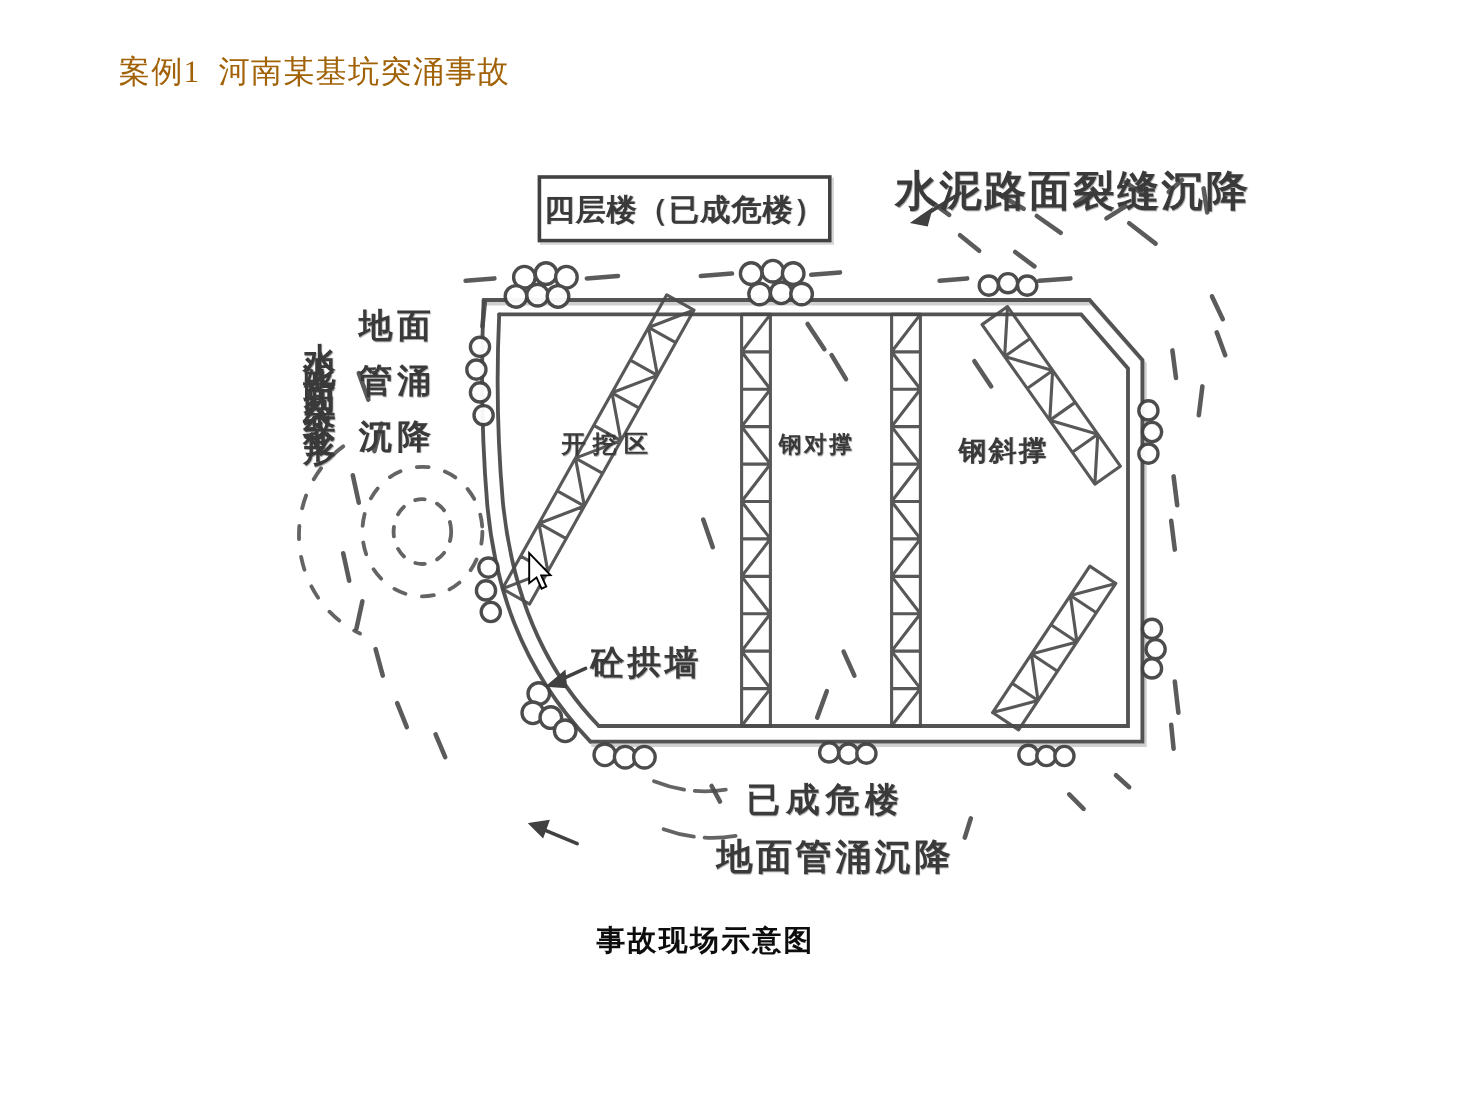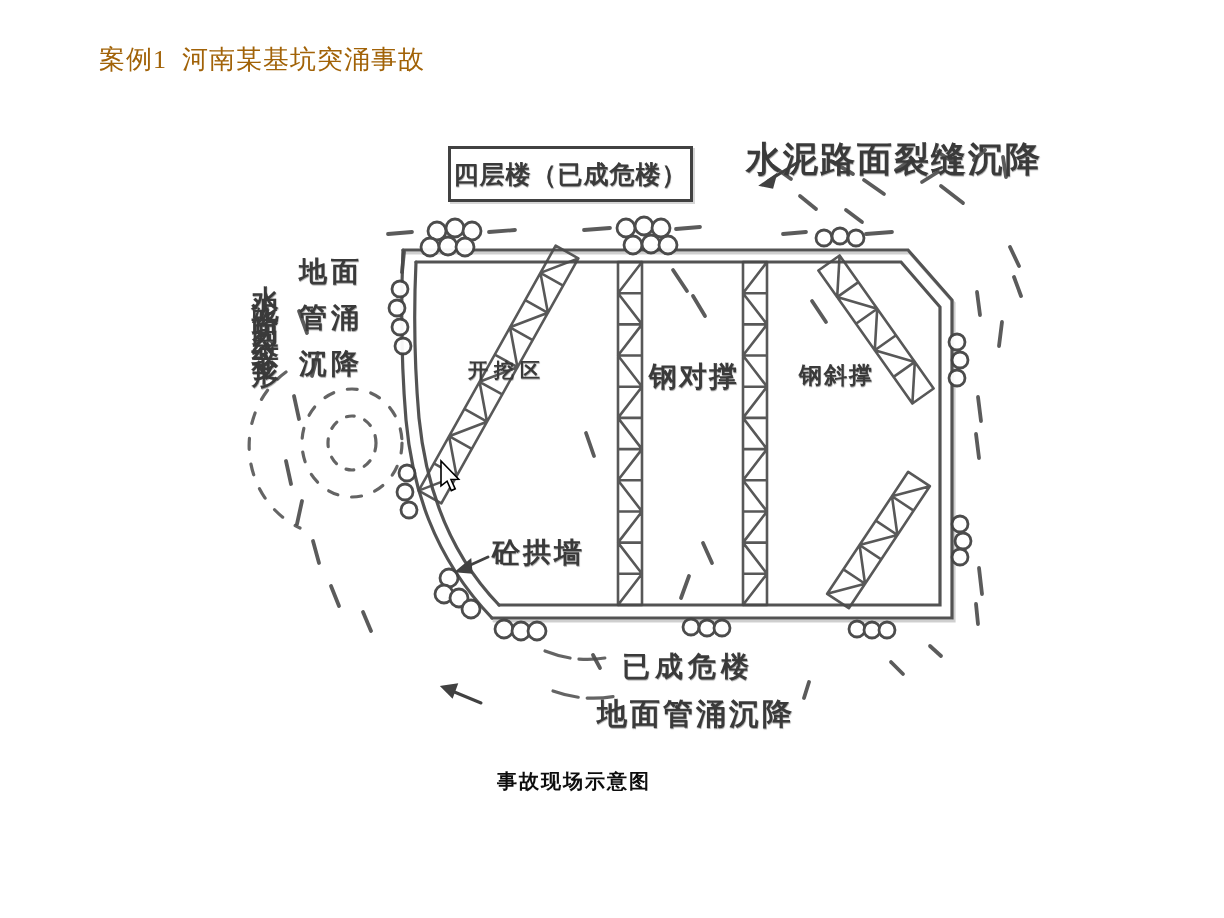--- a/index.html
+++ b/index.html
@@ -31,27 +31,27 @@
   #building-label{font-size:25px;letter-spacing:1px;}
   #label-ground-piping{
     left:299px;top:249px;width:68px;font-size:28px;letter-spacing:4px;
     line-height:46px;white-space:normal;word-break:break-all;text-align:left;
   }
   #label-left-vertical{
     left:247px;top:264px;height:330px;font-size:27px;
     writing-mode:vertical-rl;text-orientation:upright;letter-spacing:11px;
   }
   #label-excavation{left:468px;top:357px;font-size:20px;letter-spacing:6px;}
-  #label-cross-brace{left:649px;top:358px;font-size:28px;letter-spacing:2px;}
+  #label-cross-brace{left:649px;top:358px;font-size:19px;letter-spacing:2px;}
   #label-diag-brace{left:799px;top:360px;font-size:23px;letter-spacing:2px;}
   #label-arch-wall{left:492px;top:534px;font-size:28px;letter-spacing:3px;}
   #label-ground-settlement{left:622px;top:648px;font-size:28px;letter-spacing:5px;}
   #label-road-cracks{left:597px;top:694px;font-size:30px;letter-spacing:3px;}
   #figure-caption{
-    left:497px;top:768px;font-size:20px;color:#0d0d0d;letter-spacing:2px;
+    left:497px;top:768px;font-size:24px;color:#0d0d0d;letter-spacing:2px;
     font-weight:600;
   }
   svg{position:absolute;left:0;top:0;}
 </style>
 </head>
 <body>
 
 <svg id="line-art" width="1224" height="918" viewBox="0 0 1224 918">
   <g id="walls" fill="none" stroke="#474747" stroke-width="3.2" stroke-linecap="round" opacity="0.93">
 

